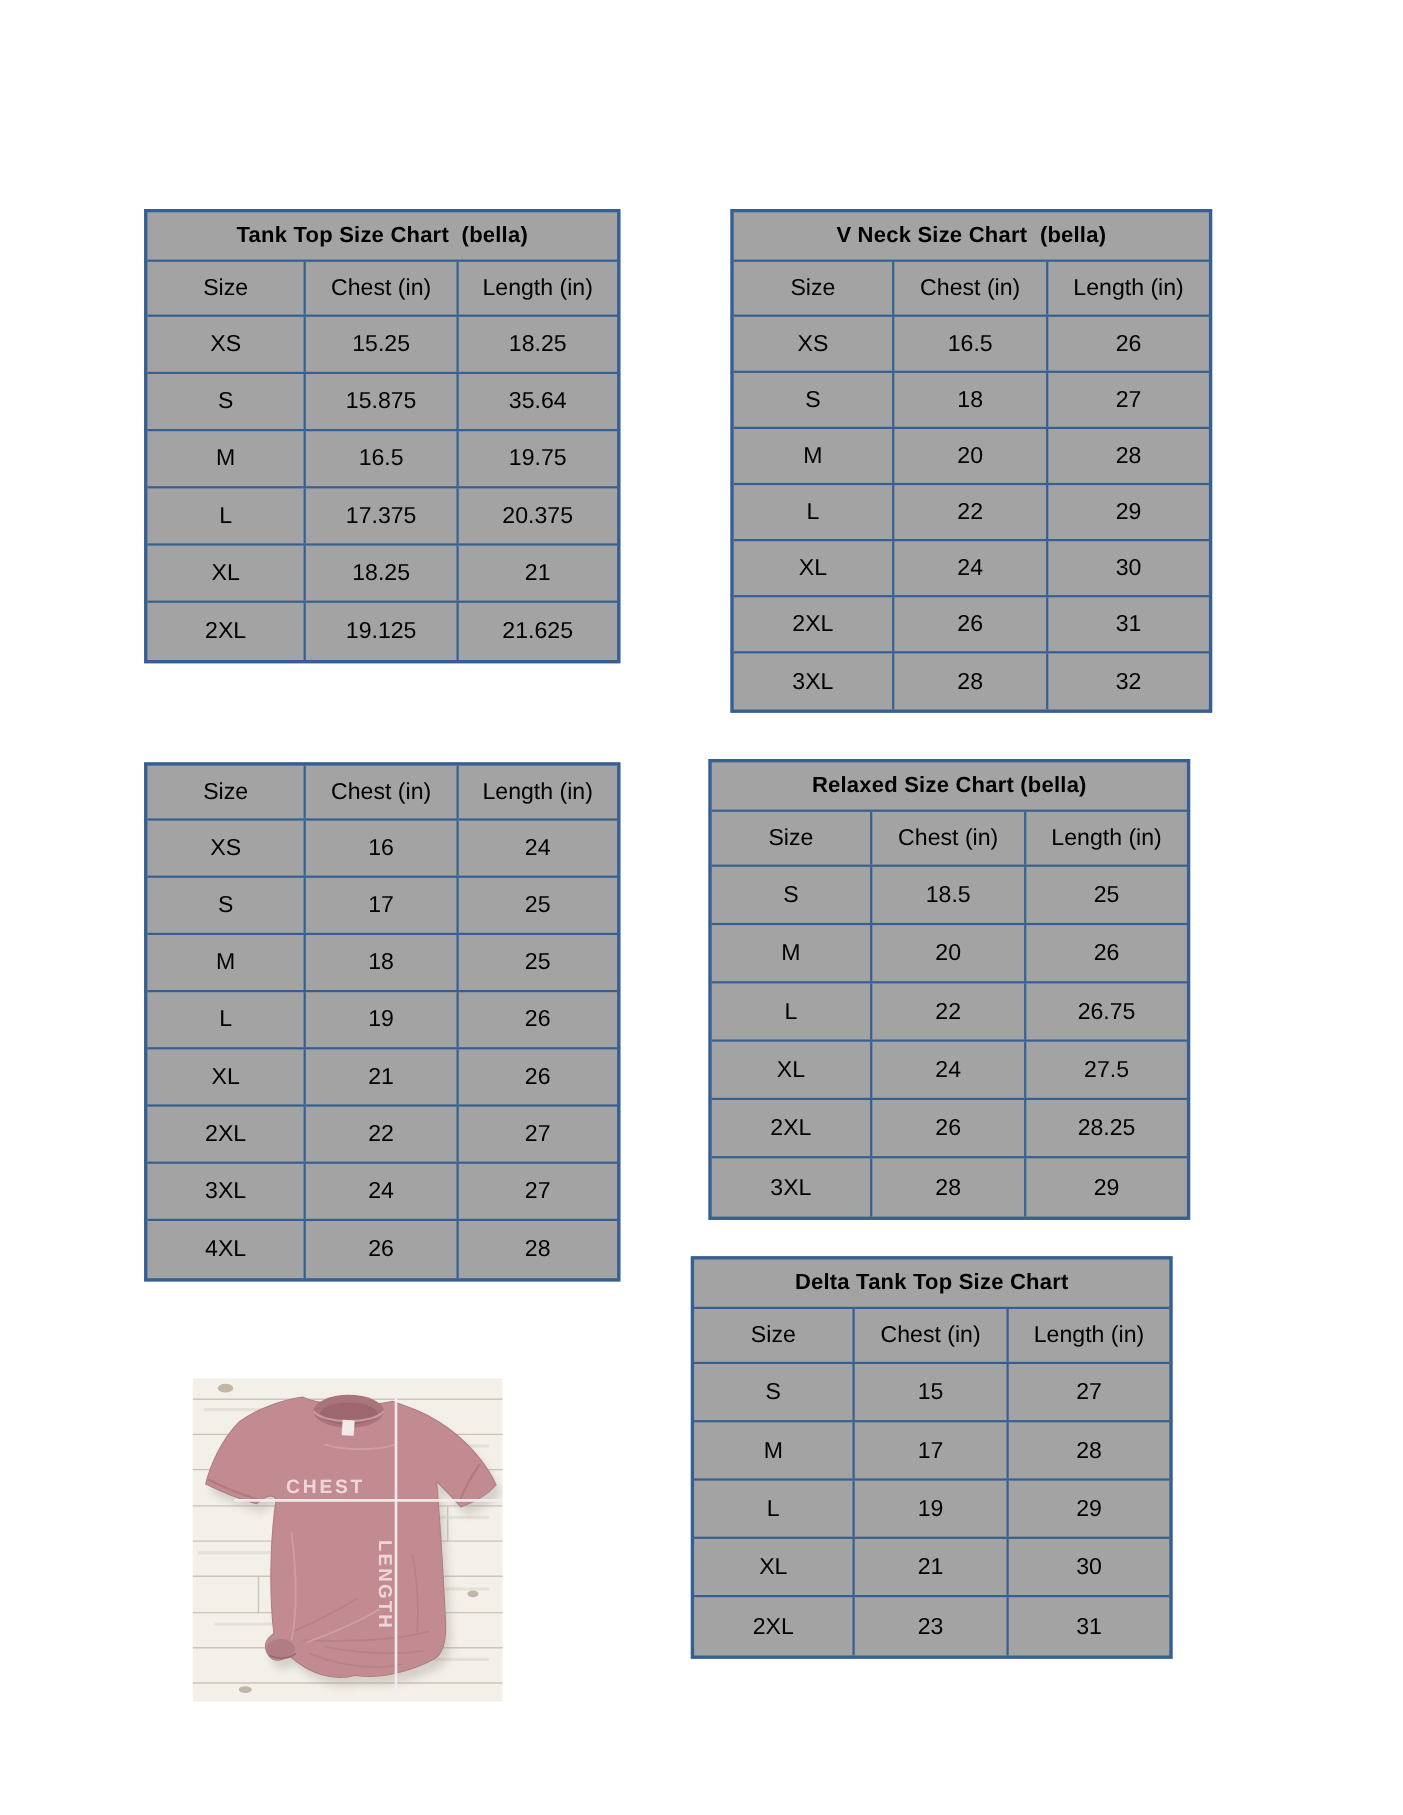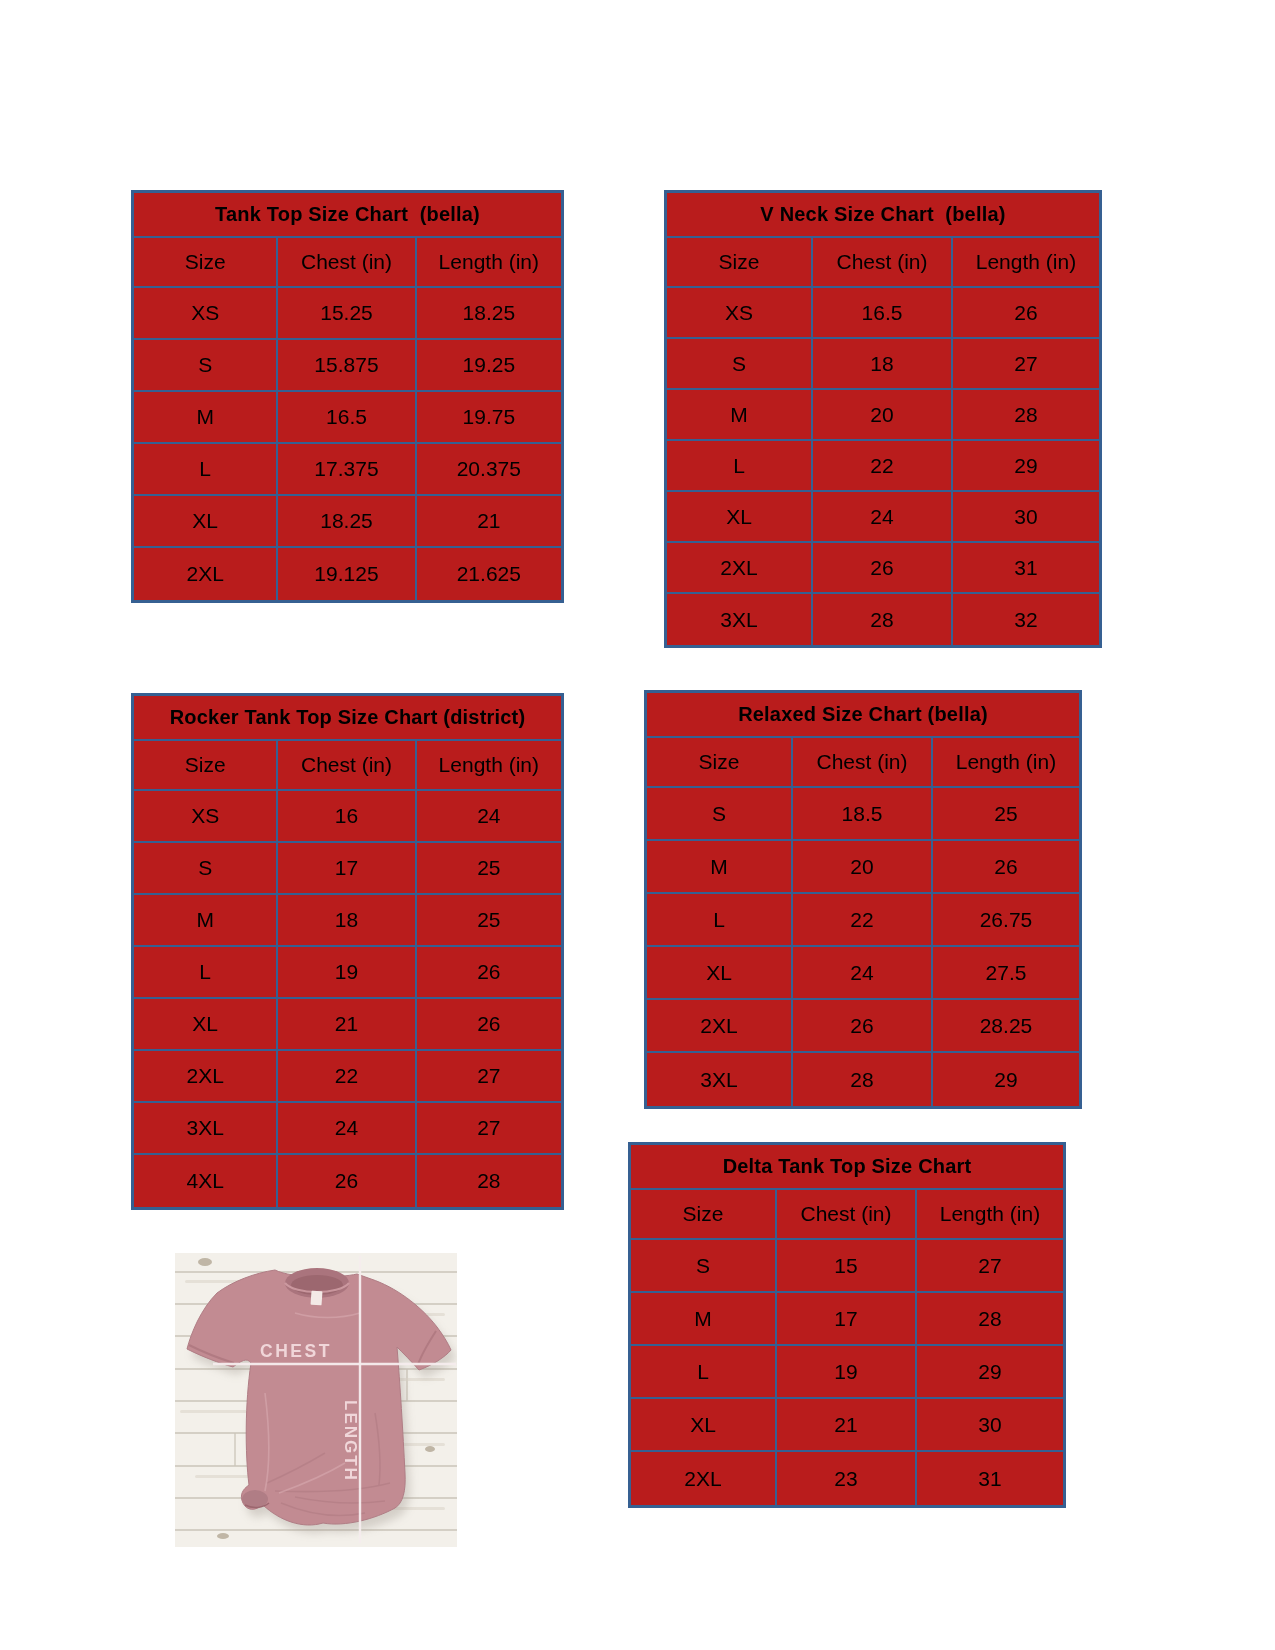--- a/index.html
+++ b/index.html
@@ -10,21 +10,21 @@
     width: 1275px;
     height: 1650px;
     background: #ffffff;
     overflow: hidden;
   }
 
   
   .size-table {
     position: absolute;
     border: 3px solid #366092;
-    background: #b91c1c;
+    background: #a3a3a3;
     --rh: 52px;
   }
   .t1 { left:131px; top:190px; width:433px; --rh:52px; }
   .t2 { left:644px; top:190px; width:438px;margin-left:20px; --rh:51px; }
   .t3 { left:131px; top:693px; width:433px; --rh:52px; }
   .t4 { left:644px; top:690px; width:438px; --rh:53px; }
   .t5 { left:628px; top:1142px; width:438px; --rh:53px; }
 
   .t-title {
     height: 45px;
@@ -78,21 +78,21 @@
         <div class="t-cell">Length (in)</div>
       </div>
       <div class="t-row">
         <div class="t-cell">XS</div>
         <div class="t-cell">15.25</div>
         <div class="t-cell">18.25</div>
       </div>
       <div class="t-row">
         <div class="t-cell">S</div>
         <div class="t-cell">15.875</div>
-        <div class="t-cell">19.25</div>
+        <div class="t-cell">35.64</div>
       </div>
       <div class="t-row">
         <div class="t-cell">M</div>
         <div class="t-cell">16.5</div>
         <div class="t-cell">19.75</div>
       </div>
       <div class="t-row">
         <div class="t-cell">L</div>
         <div class="t-cell">17.375</div>
         <div class="t-cell">20.375</div>
@@ -145,21 +145,20 @@
         <div class="t-cell">26</div>
         <div class="t-cell">31</div>
       </div>
       <div class="t-row">
         <div class="t-cell">3XL</div>
         <div class="t-cell">28</div>
         <div class="t-cell">32</div>
       </div>
     </section>
   <section class="size-table t3">
-      <div class="t-title">Rocker Tank Top Size Chart (district)</div>
       <div class="t-row t-header">
         <div class="t-cell">Size</div>
         <div class="t-cell">Chest (in)</div>
         <div class="t-cell">Length (in)</div>
       </div>
       <div class="t-row">
         <div class="t-cell">XS</div>
         <div class="t-cell">16</div>
         <div class="t-cell">24</div>
       </div>

